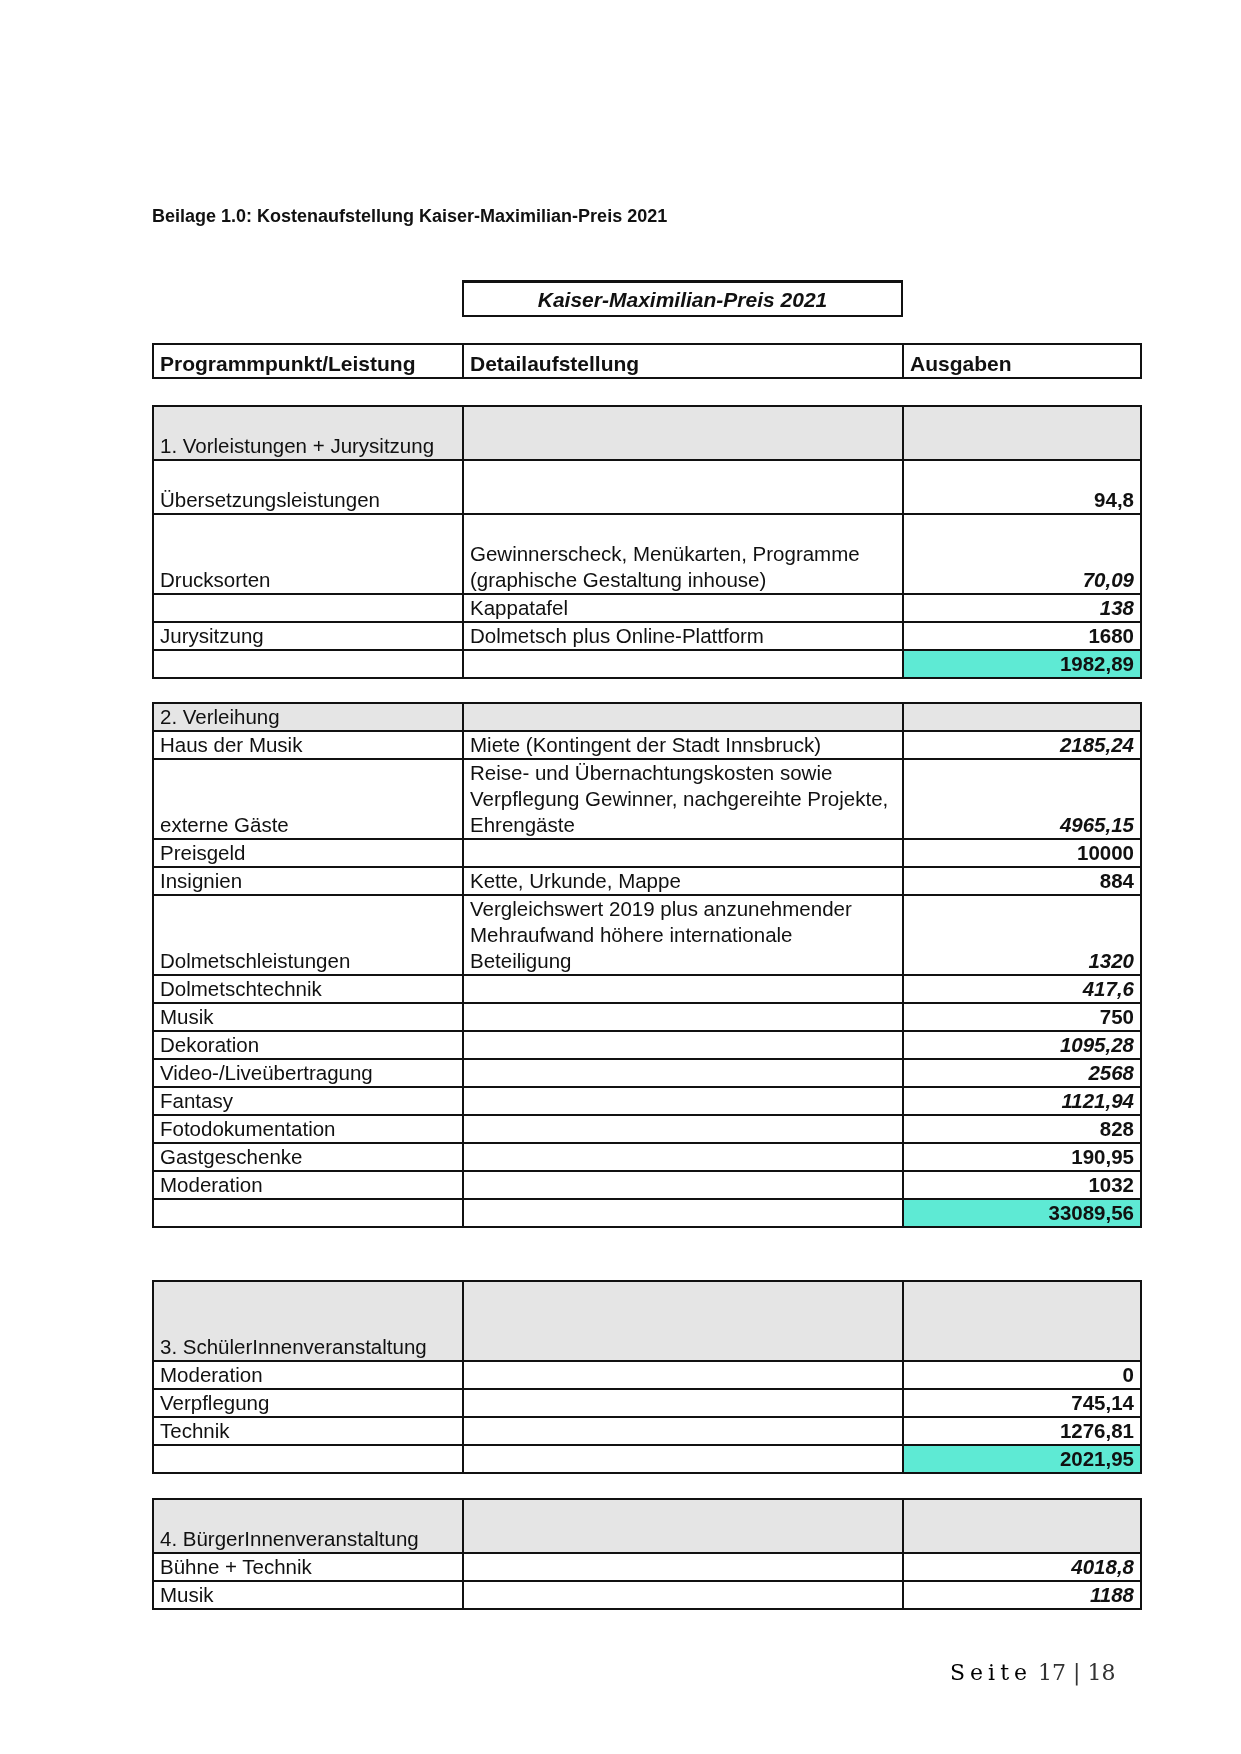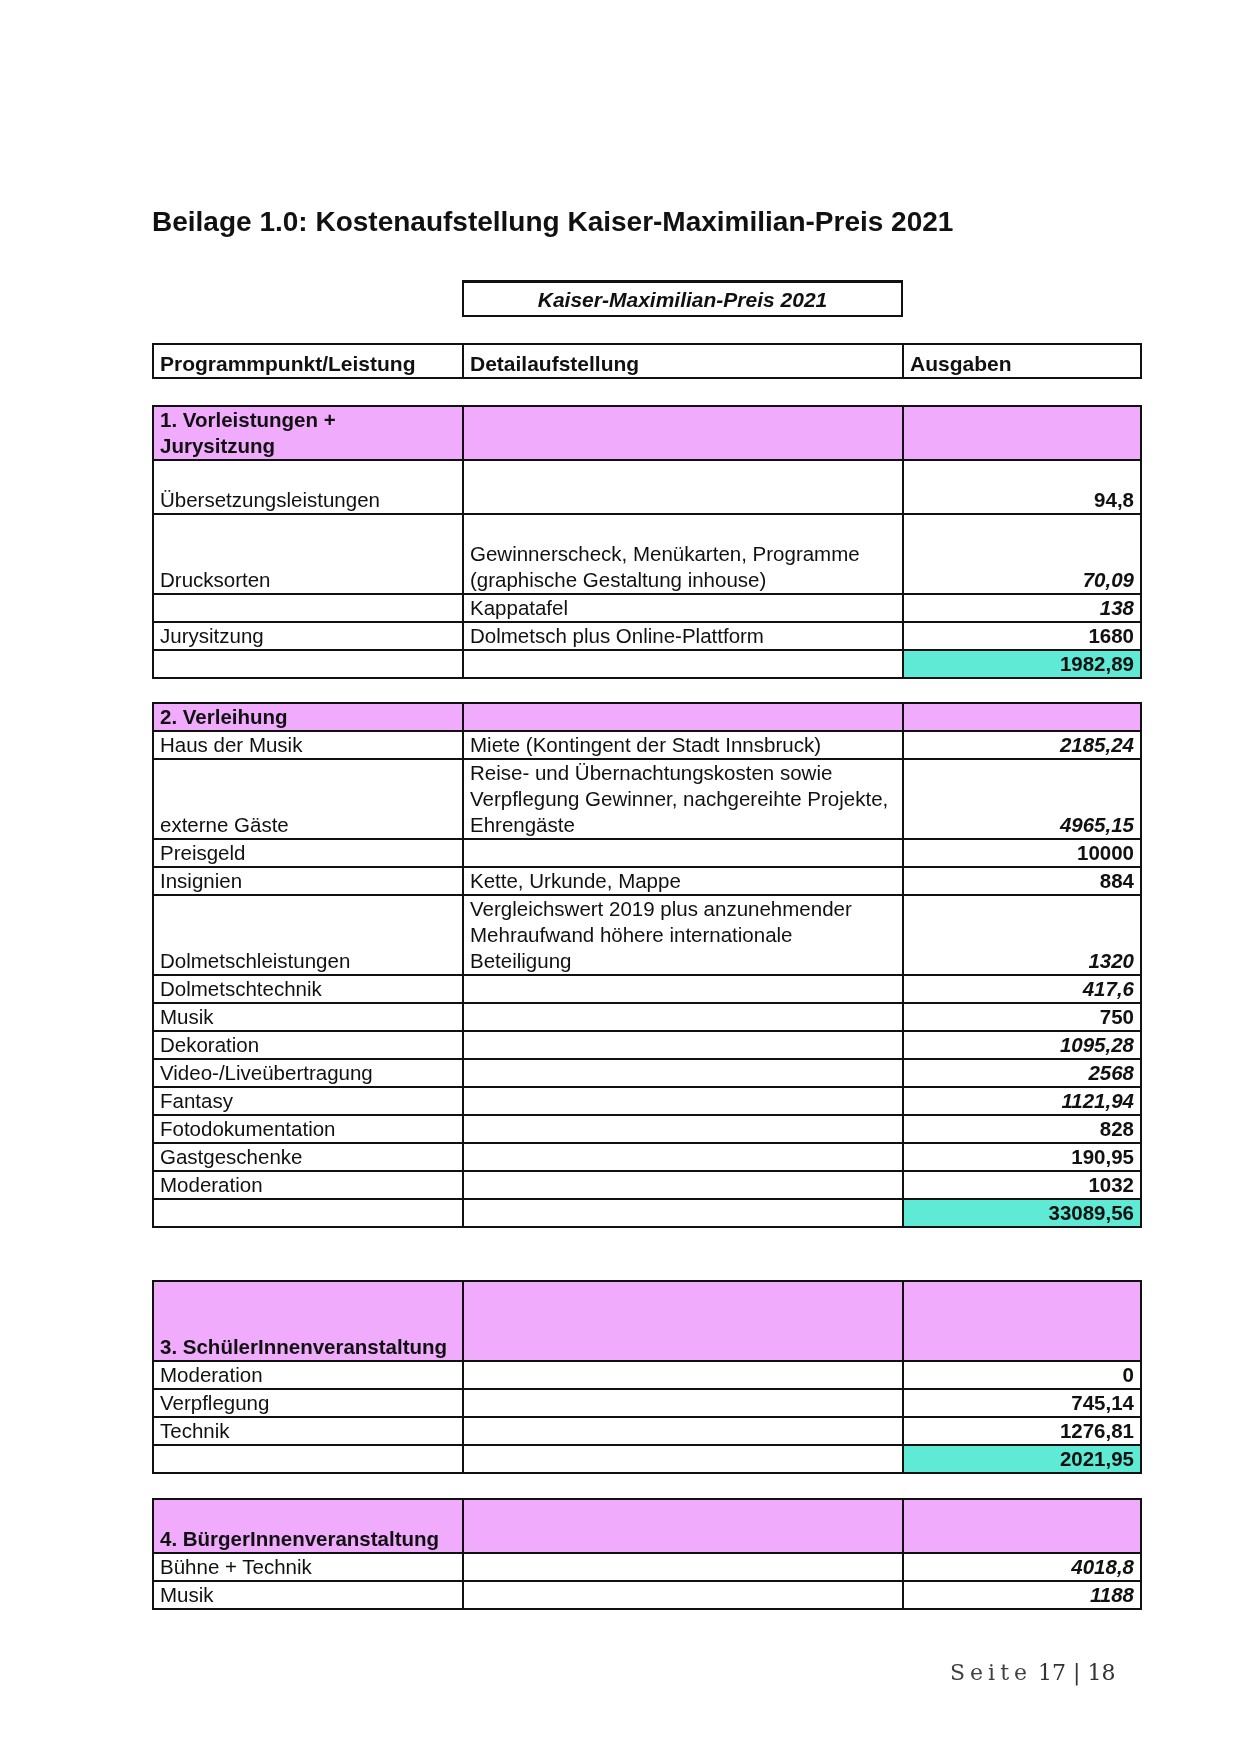--- a/index.html
+++ b/index.html
@@ -2,50 +2,50 @@
 <html><head>
 <meta charset="utf-8">
 <style>
   html, body { margin: 0; padding: 0; }
   body {
     width: 1241px; height: 1754px; background: #ffffff; position: relative;
     font-family: "Liberation Sans", sans-serif; color: #111; overflow: hidden;
   }
   .doc-title {
     position: absolute; left: 152px; top: 206px;
-    font-size: 28px; font-weight: bold; white-space: nowrap;
+    font-size: 18px; font-weight: bold; white-space: nowrap;
   }
   .title-box {
     position: absolute; left: 462px; top: 280px; width: 437px; height: 32px;
     border: 2px solid #111; border-top-width: 3px; box-sizing: content-box;
     text-align: center; font-style: italic; font-weight: bold; font-size: 21px;
     line-height: 34px;
   }
   table.grid {
     position: absolute; left: 152px; width: 988px;
     border-collapse: collapse; table-layout: fixed;
     font-size: 20.5px;
   }
   table.grid td {
     border: 2px solid #111; padding: 0 6px; vertical-align: bottom;
     line-height: 26px; overflow: hidden;
   }
   col.c1 { width: 310px; }
   col.c2 { width: 440px; }
   col.c3 { width: 238px; }
   .hdr td { font-weight: bold; font-size: 21px; height: 32px; vertical-align: middle; }
-  .sec td { background: #f0abfc; font-weight: bold; vertical-align: top; }
+  .sec td { background: #e5e5e5; font-weight: normal; vertical-align: top; }
   .num { text-align: right; font-weight: bold; padding-right: 6px !important; }
   .it { font-style: italic; }
   .sum td.num { background: #5eead4; }
   .footer {
     position: absolute; left: 950px; top: 1660px; font-family: "DejaVu Serif", serif;
     font-size: 22px; color: #333;
   }
-  .footer .lbl { color: #404040; letter-spacing: 5px; margin-right: 6px; }
+  .footer .lbl { color: #000000; letter-spacing: 5px; margin-right: 6px; }
 </style>
 </head>
 <body>
 
 <div class="doc-title">Beilage 1.0: Kostenaufstellung Kaiser-Maximilian-Preis 2021</div>
 
 <div class="title-box">Kaiser-Maximilian-Preis 2021</div>
 
 <table class="grid" style="top:343px;">
   <colgroup>

